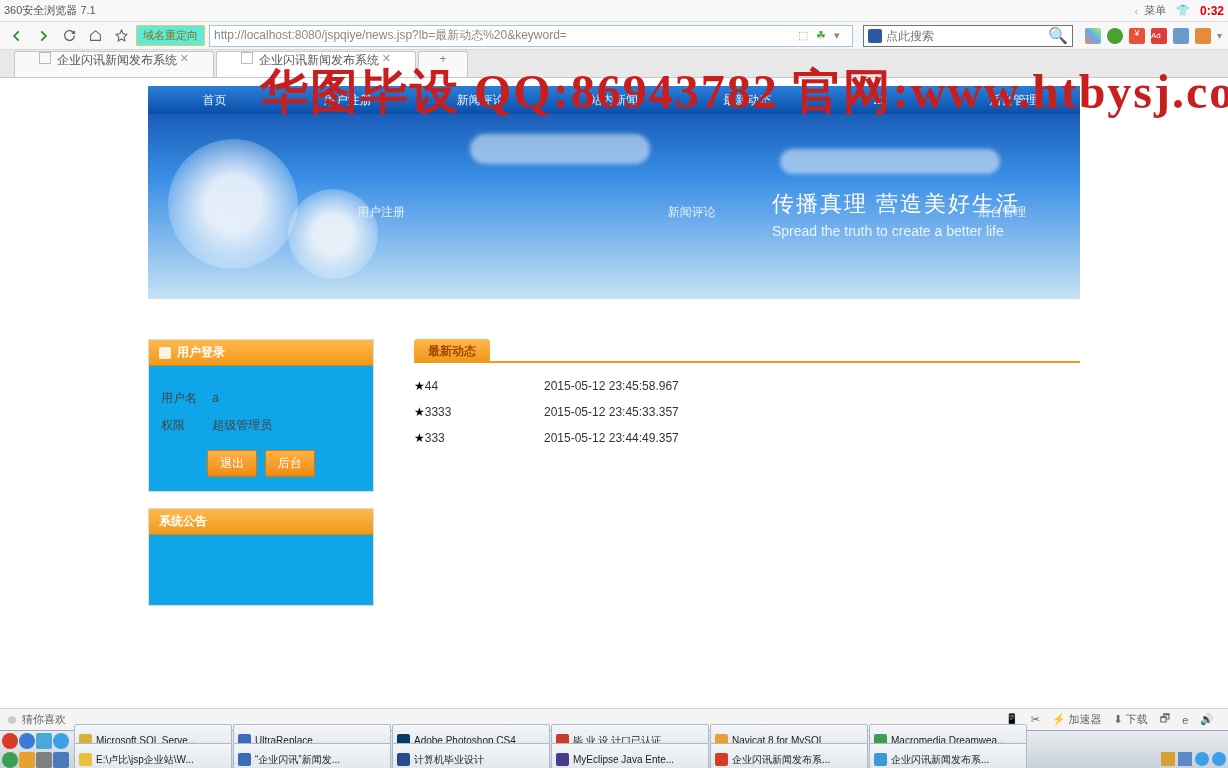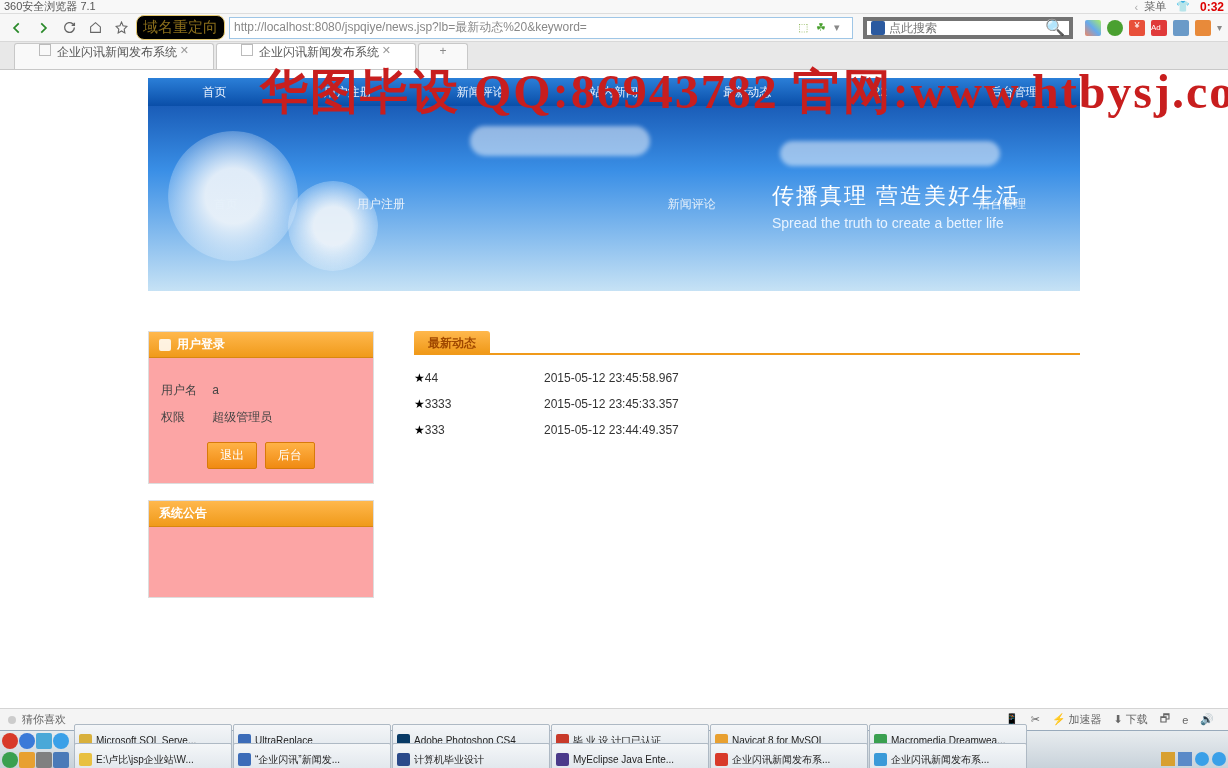--- a/index.html
+++ b/index.html
@@ -1,31 +1,31 @@
 <!DOCTYPE html>
 <html><head>
 <meta charset="utf-8">
 <style>
 *{margin:0;padding:0;box-sizing:border-box;font-family:"Microsoft YaHei",SimSun,Arial,sans-serif}
 body{width:1228px;height:768px;background:#fff;overflow:hidden;position:relative}
-.titlebar{height:14px;background:#f8f8f8;font-size:11px;color:#555;display:flex;align-items:center;padding:0 4px;border-bottom:1px solid #ddd}
+.titlebar{height:22px;background:#f8f8f8;font-size:11px;color:#555;display:flex;align-items:center;padding:0 4px;border-bottom:1px solid #ddd}
 .titlebar .spacer{flex:1}
 .titlebar .menu-txt{margin:0 6px;color:#666}
 .titlebar .time{color:#d00;font-weight:bold;font-size:12px;margin-left:6px}
 .titlebar .tshirt{color:#d33;margin:0 4px}
 .toolbar{height:28px;background:#f7f7f7;display:flex;align-items:center;padding:0 6px;gap:4px;border-bottom:1px solid #d8d8d8}
 .navbtn{width:22px;height:20px;display:flex;align-items:center;justify-content:center;color:#555;border-radius:3px}
 .navbtn.back{color:#2a8a2a}
 .navbtn.fwd{color:#2a8a2a}
-.redirect-tag{background:#000000;border:1px solid #e6c96e;padding:2px 6px;font-size:15px;color:#8a6d1b;border-radius:8px}
+.redirect-tag{background:#5eead4;border:1px solid #e6c96e;padding:2px 6px;font-size:11px;color:#8a6d1b;border-radius:1px}
 .url-bar{flex:1;height:22px;border:1px solid #9fc6e6;background:#fff;display:flex;align-items:center;padding:0 4px}
 .url-bar input{flex:1;border:none;outline:none;font-size:12px;color:#888}
 .url-bar .url-icons{display:flex;gap:4px;align-items:center}
 .url-ico{width:14px;height:14px;font-size:11px}
-.search-bar{width:210px;height:22px;border:4px solid #737373;background:#fff;display:flex;align-items:center;padding:0 4px;margin-left:6px}
+.search-bar{width:210px;height:22px;border:1px solid #737373;background:#fff;display:flex;align-items:center;padding:0 4px;margin-left:6px}
 .search-bar .paw{width:14px;height:14px;background:#2b5aa0;border-radius:2px}
 .search-bar input{flex:1;border:none;outline:none;font-size:12px;color:#aaa;margin-left:4px}
 .search-bar .mag{color:#888}
 .ext-icons{display:flex;gap:6px;margin-left:8px;align-items:center}
 .ext-ico{width:16px;height:16px;border-radius:2px}
 .tabstrip{height:28px;background:#e8e8e8;display:flex;align-items:flex-end;padding-left:14px;border-bottom:1px solid #c8c8c8}
 .tab{height:26px;min-width:200px;background:#f9f9f9;border:1px solid #c8c8c8;border-bottom:none;border-radius:3px 3px 0 0;display:flex;padding:0 24px;font-size:12px;color:#555;margin-right:2px;position:relative}
 .tab.active{background:#fff}
 .tab .favico{width:12px;height:12px;border:1px solid #bbb;margin-right:6px}
 .tab .close{margin-left:auto;color:#999;font-size:11px}
@@ -48,21 +48,21 @@
 .slogan .en{font-size:14px;color:#e8f3ff;margin-top:4px}
 .clouds{position:absolute;top:10px;right:40px;width:600px;height:60px;opacity:.5}
 .clouds::before,.clouds::after{content:"";position:absolute;background:#fff;border-radius:50px;filter:blur(2px)}
 .clouds::before{width:180px;height:30px;left:30px;top:10px}
 .clouds::after{width:220px;height:25px;right:40px;top:25px}
 .content{display:flex;gap:40px;margin-top:40px}
 .sidebar{width:226px}
 .panel{border:1px solid #ddd;background:#f8f8f8;margin-bottom:16px}
 .panel-hd{height:26px;background:linear-gradient(#ffb84d,#f09a1a);color:#fff;font-size:12px;font-weight:bold;display:flex;align-items:center;padding:0 10px;border-bottom:1px solid #d88810}
 .panel-hd .pico{width:12px;height:12px;background:#fff;margin-right:6px;border-radius:2px;opacity:.85}
-.panel-bd{padding:14px 12px;background:#fca5a5;font-size:12px;color:#444}
+.panel-bd{padding:14px 12px;background:#0ea5e9;font-size:12px;color:#444}
 .panel-bd .row{margin:10px 0}
 .panel-bd .lbl{display:inline-block;width:48px}
 .btnrow{text-align:center;margin-top:16px}
 .obtn{display:inline-block;background:linear-gradient(#ffb246,#f08a12);color:#fff;font-size:12px;padding:4px 12px;border:1px solid #d87a0a;border-radius:2px;margin:0 2px;cursor:pointer}
 .main{flex:1}
 .tabbar{border-bottom:2px solid #f09a1a;height:24px;display:flex}
 .tabbar .mtab{background:linear-gradient(#ffb84d,#f09a1a);color:#a04800;font-size:12px;font-weight:bold;padding:4px 14px;border-radius:3px 3px 0 0}
 .newslist{margin-top:10px;font-size:12px;font-family:"SimSun",monospace;color:#333}
 .newslist .nrow{display:flex;padding:6px 0}
 .newslist .ntitle{width:130px}

